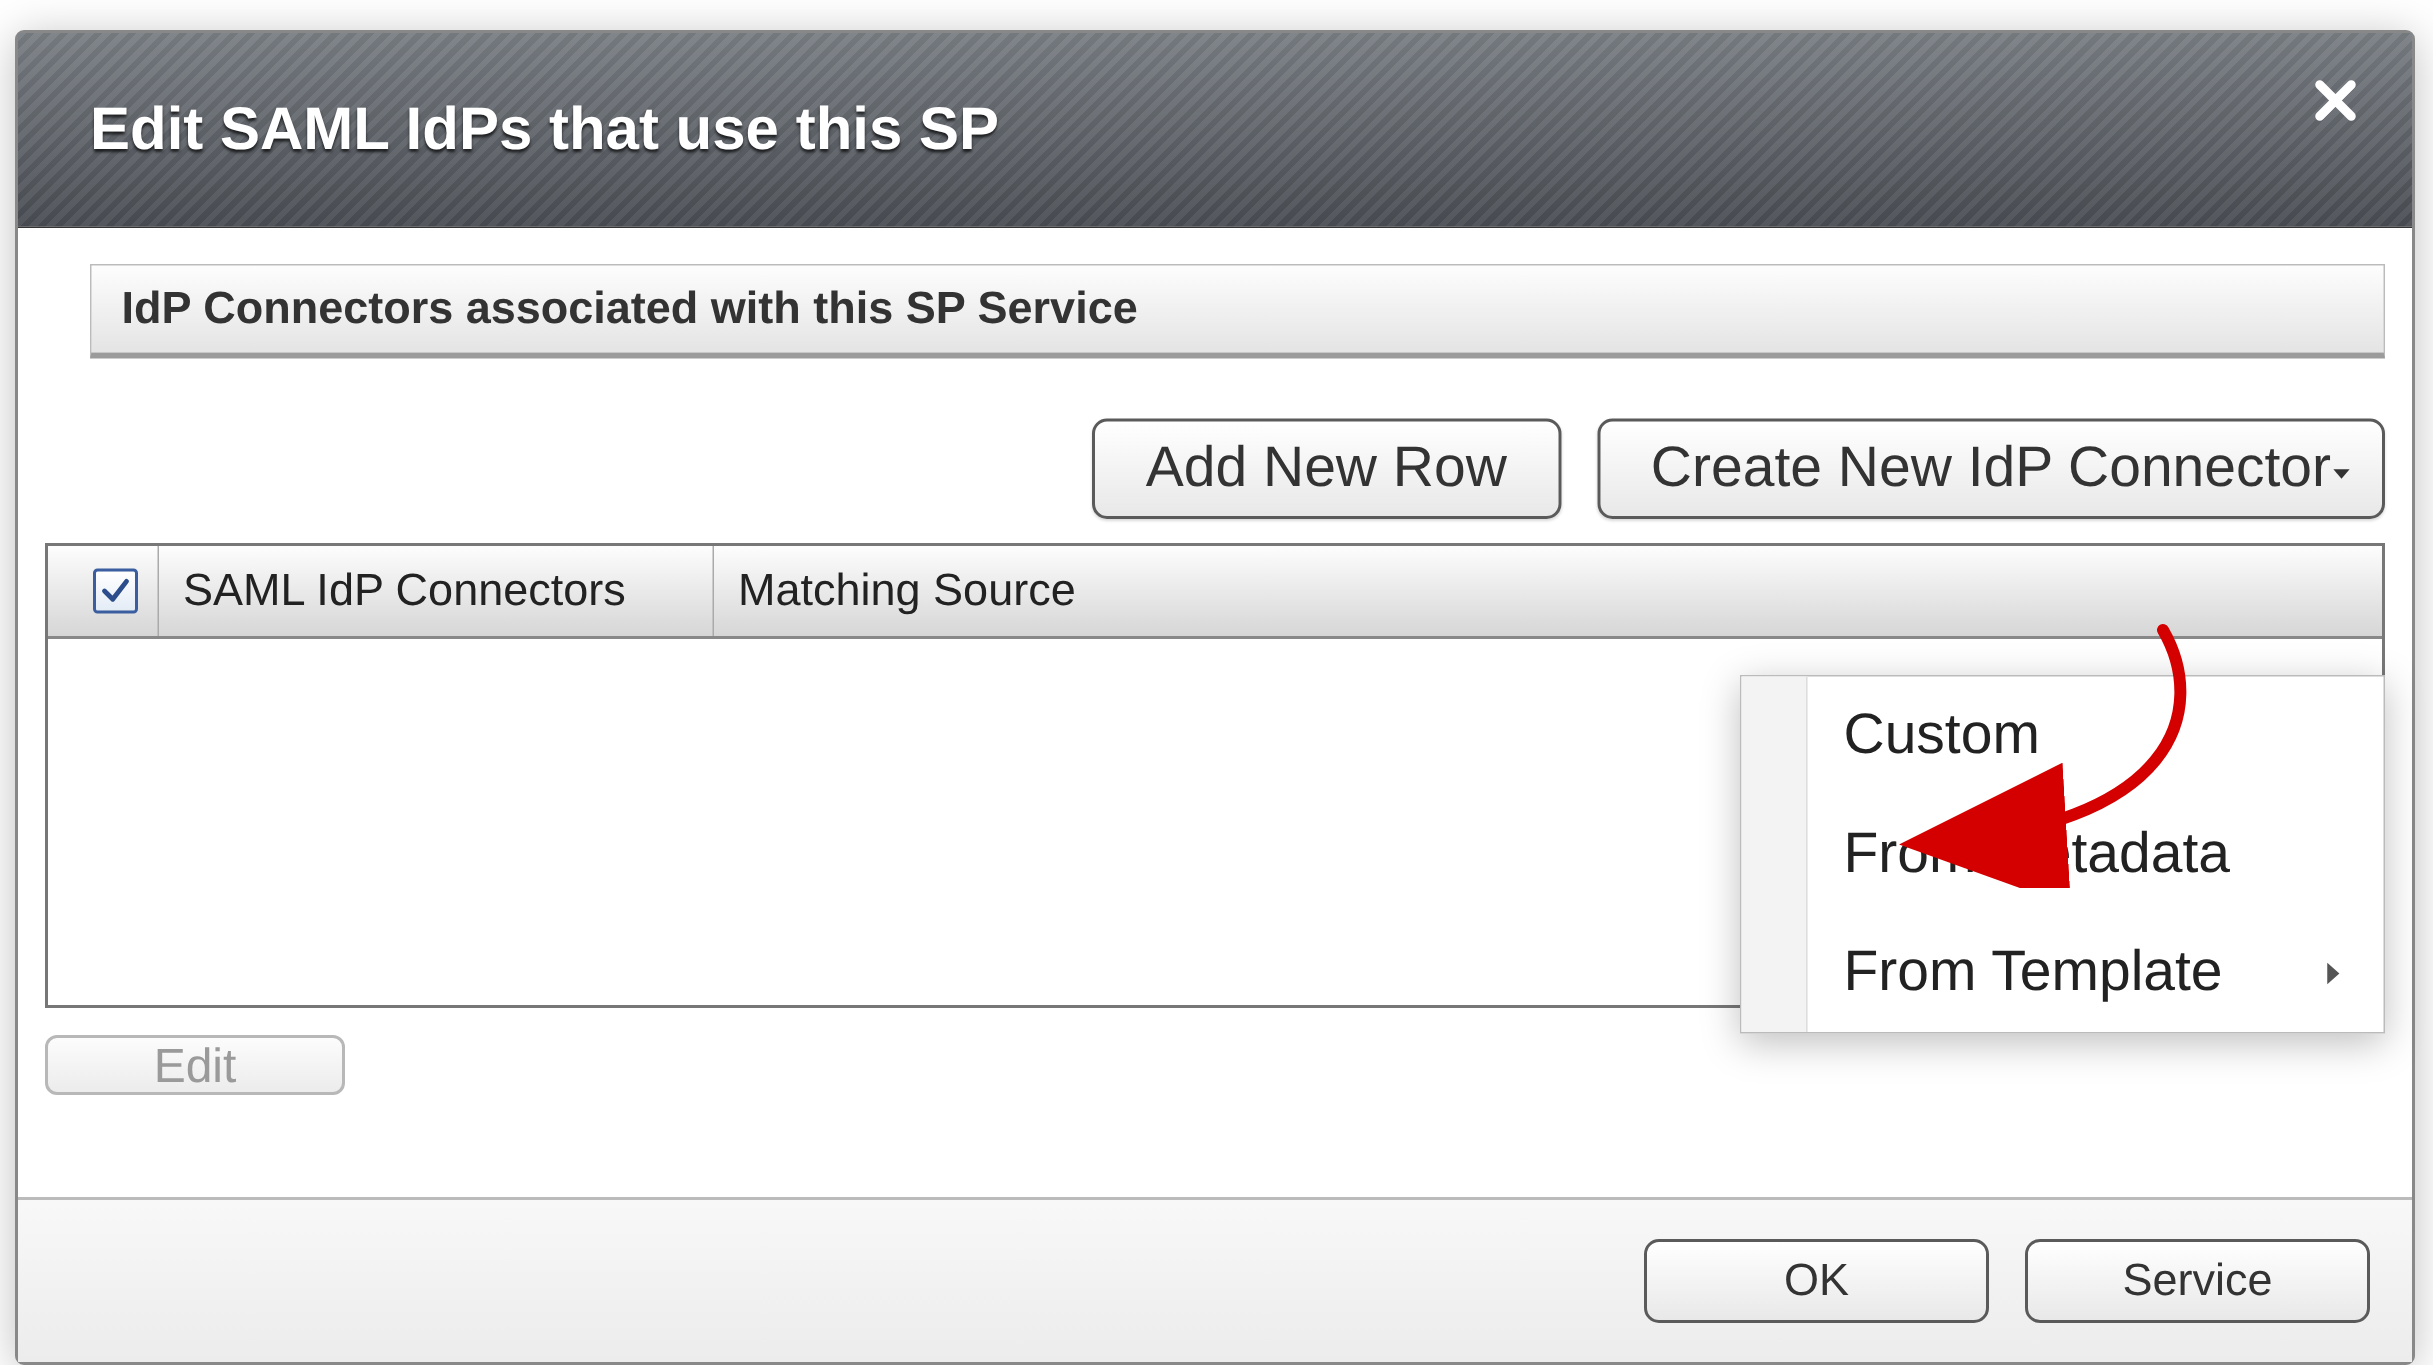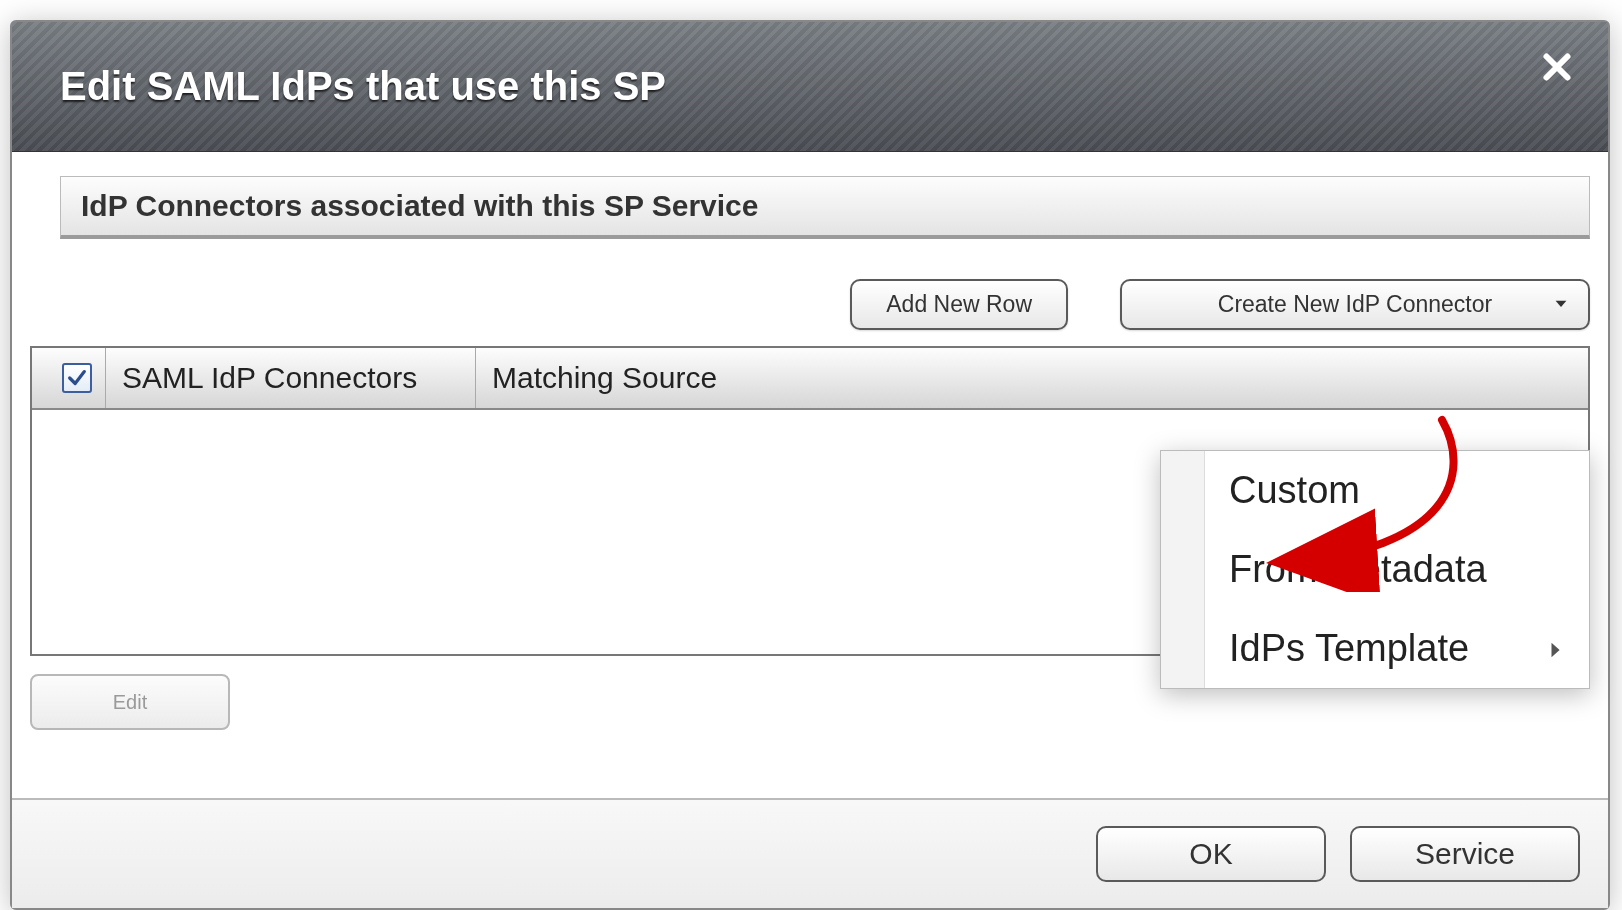--- a/index.html
+++ b/index.html
@@ -69,21 +69,21 @@
   }
 
   .toolbar-row {
     display: flex;
     justify-content: flex-end;
     gap: 24px;
     padding: 40px 0 16px 0;
   }
 
   .btn {
-    font-size: 23px;
+    font-size: 38px;
     color: #333;
     background: linear-gradient(#fff, #e8e8e8);
     border: 2px solid #5a5a5a;
     border-radius: 10px;
     padding: 10px 34px;
     cursor: pointer;
     box-shadow: 0 1px 2px rgba(0,0,0,0.15);
     white-space: nowrap;
     display: inline-flex;
     align-items: flex-end;
@@ -130,22 +130,22 @@
     cursor: pointer;
   }
   .checkbox-box svg { width: 22px; height: 22px; }
 
   .row-actions {
     display: flex;
     gap: 24px;
     padding: 18px 0 0 0;
   }
   .flat-btn {
-    width: 200px; height: 56px;
-    font-size: 20px;
+    width: 200px; height: 40px;
+    font-size: 32px;
     color: #9a9a9a;
     background: linear-gradient(#fcfcfc, #ececec);
     border: 2px solid #b8b8b8;
     border-radius: 8px;
     cursor: default;
     display: flex; align-items: center; justify-content: center;
   }
 
   .dlg-footer {
     height: 110px;
@@ -217,21 +217,21 @@
   </div>
 
   <div class="dlg-body">
 
     <div class="section-title">IdP Connectors associated with this SP Service</div>
 
     <div class="toolbar-row">
       <button class="btn">
         <span>Add New Row</span>
       </button>
-      <button class="btn wide" style="position:relative; justify-content:center;margin-left:28px;">
+      <button class="btn wide" style="position:relative; justify-content:center;">
         <span>Create New IdP Connector</span>
         <span class="caret" style="position:absolute; right:18px; top:50%; transform:translateY(-50%);">
           <svg viewBox="0 0 20 20">
               <path d="M4 7 L10 14 L16 7 Z" fill="#333"></path>
             </svg>
         </span>
       </button>
     </div>
 
     <div class="table-wrapper">
@@ -258,21 +258,21 @@
     <div class="dropdown-menu">
       <div class="dd-gutter"></div>
       <div class="dd-items">
         <div class="dd-item">
           <span>Custom</span>
         </div>
         <div class="dd-item">
           <span>From Metadata</span>
         </div>
         <div class="dd-item">
-          <span>IdPs Template</span>
+          <span>From Template</span>
           <span class="dd-sub-arrow">
             <svg viewBox="0 0 20 24">
                 <path d="M5 4 L14 12 L5 20 Z" fill="#555"></path>
               </svg>
           </span>
         </div>
       </div>
     </div>
 
     <svg class="anno-arrow" style="left:1190px; top:250px; width:280px; height:190px;" viewBox="0 0 280 190">

